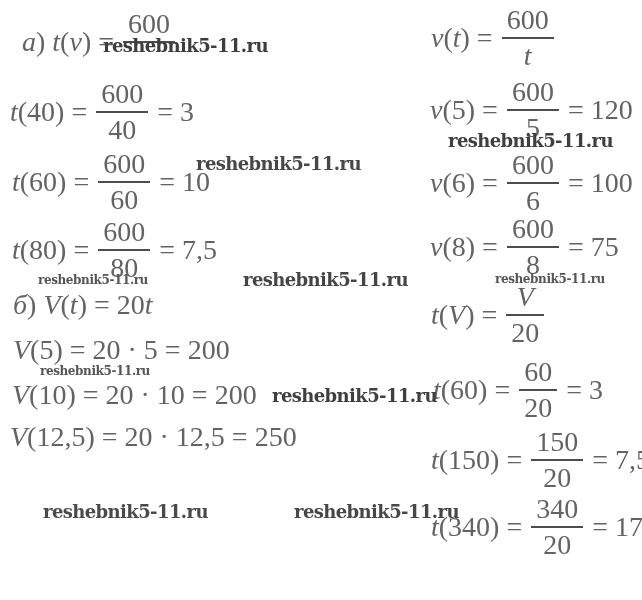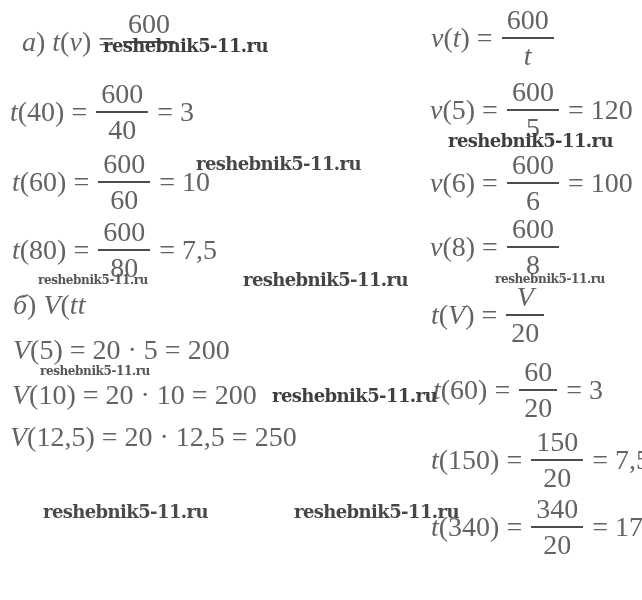--- a/index.html
+++ b/index.html
@@ -59,28 +59,28 @@
   .wm-small { font-size: 12px; letter-spacing: -0.4px; }
 </style>
 </head>
 <body>
 
 <div class="canvas" style="background: rgb(255, 255, 255);">
     <div class="eq" style="left: 22px; top: 9px;"><span class="mvar it">а</span><span class="mtxt">) </span><span class="mvar it">t</span><span class="mtxt">(</span><span class="mvar it">v</span><span class="mtxt">) = </span><span class="frac"><span class="num">600</span><span class="bar"></span><span class="den"></span></span></div>
     <div class="eq" style="left: 10px; top: 79px;"><span class="mvar it">t</span><span class="mtxt">(40) = </span><span class="frac"><span class="num">600</span><span class="bar"></span><span class="den">40</span></span><span class="mtxt"> = 3</span></div>
     <div class="eq" style="left: 12px; top: 149px;"><span class="mvar it">t</span><span class="mtxt">(60) = </span><span class="frac"><span class="num">600</span><span class="bar"></span><span class="den">60</span></span><span class="mtxt"> = 10</span></div>
     <div class="eq" style="left: 12px; top: 217px;"><span class="mvar it">t</span><span class="mtxt">(80) = </span><span class="frac"><span class="num">600</span><span class="bar"></span><span class="den">80</span></span><span class="mtxt"> = 7,5</span></div>
-    <div class="eq" style="left: 13px; top: 288px;"><span class="mvar it">б</span><span class="mtxt">) </span><span class="mvar it">V</span><span class="mtxt">(</span><span class="mvar it">t</span><span class="mvar it">t</span></div>
+    <div class="eq" style="left: 13px; top: 288px;"><span class="mvar it">б</span><span class="mtxt">) </span><span class="mvar it">V</span><span class="mtxt">(</span><span class="mvar it">t</span><span class="mtxt">) = 20</span><span class="mvar it">t</span></div>
     <div class="eq" style="left: 13px; top: 333px;"><span class="mvar it">V</span><span class="mtxt">(5) = 20 · 5 = 200</span></div>
     <div class="eq" style="left: 12px; top: 378px;"><span class="mvar it">V</span><span class="mtxt">(10) = 20 · 10 = 200</span></div>
     <div class="eq" style="left: 10px; top: 420px;"><span class="mvar it">V</span><span class="mtxt">(12,5) = 20 · 12,5 = 250</span></div>
     <div class="eq" style="left: 431px; top: 5px;"><span class="mvar it">v</span><span class="mtxt">(</span><span class="mvar it">t</span><span class="mtxt">) = </span><span class="frac"><span class="num">600</span><span class="bar"></span><span class="den it">t</span></span></div>
     <div class="eq" style="left: 430px; top: 77px;"><span class="mvar it">v</span><span class="mtxt">(5) = </span><span class="frac"><span class="num">600</span><span class="bar"></span><span class="den">5</span></span><span class="mtxt"> = 120</span></div>
     <div class="eq" style="left: 430px; top: 150px;"><span class="mvar it">v</span><span class="mtxt">(6) = </span><span class="frac"><span class="num">600</span><span class="bar"></span><span class="den">6</span></span><span class="mtxt"> = 100</span></div>
-    <div class="eq" style="left: 430px; top: 214px;"><span class="mvar it">v</span><span class="mtxt">(8) = </span><span class="frac"><span class="num">600</span><span class="bar"></span><span class="den">8</span></span></div>
+    <div class="eq" style="left: 430px; top: 214px;"><span class="mvar it">v</span><span class="mtxt">(8) = </span><span class="frac"><span class="num">600</span><span class="bar"></span><span class="den">8</span></span><span class="mtxt"> = 75</span></div>
     <div class="eq" style="left: 431px; top: 282px;"><span class="mvar it">t</span><span class="mtxt">(</span><span class="mvar it">V</span><span class="mtxt">) = </span><span class="frac"><span class="num it">V</span><span class="bar"></span><span class="den">20</span></span></div>
     <div class="eq" style="left: 433px; top: 357px;"><span class="mvar it">t</span><span class="mtxt">(60) = </span><span class="frac"><span class="num">60</span><span class="bar"></span><span class="den">20</span></span><span class="mtxt"> = 3</span></div>
     <div class="eq" style="left: 431px; top: 427px;"><span class="mvar it">t</span><span class="mtxt">(150) = </span><span class="frac"><span class="num">150</span><span class="bar"></span><span class="den">20</span></span><span class="mtxt"> = 7,5</span></div>
     <div class="eq" style="left: 431px; top: 494px;"><span class="mvar it">t</span><span class="mtxt">(340) = </span><span class="frac"><span class="num">340</span><span class="bar"></span><span class="den">20</span></span><span class="mtxt"> = 17</span></div>
     <span class="wm wm-large" style="left: 103px; top: 36px; color: rgb(61, 61, 61);">reshebnik5-11.ru</span>
     <span class="wm wm-large" style="left: 196px; top: 154px; color: rgb(71, 71, 71);">reshebnik5-11.ru</span>
     <span class="wm wm-small" style="left: 38px; top: 274px; color: rgb(85, 85, 85);">reshebnik5-11.ru</span>
     <span class="wm wm-large" style="left: 243px; top: 270px; color: rgb(69, 69, 69);">reshebnik5-11.ru</span>
     <span class="wm wm-small" style="left: 40px; top: 365px; color: rgb(85, 85, 85);">reshebnik5-11.ru</span>
     <span class="wm wm-large" style="left: 272px; top: 386px; color: rgb(63, 63, 63);">reshebnik5-11.ru</span>

